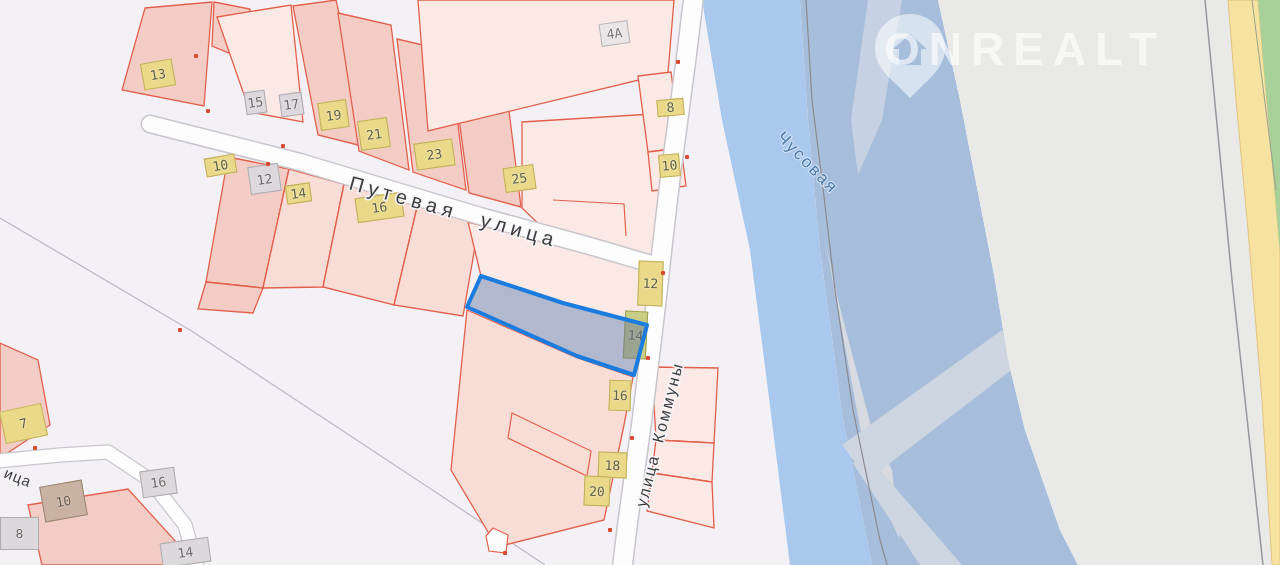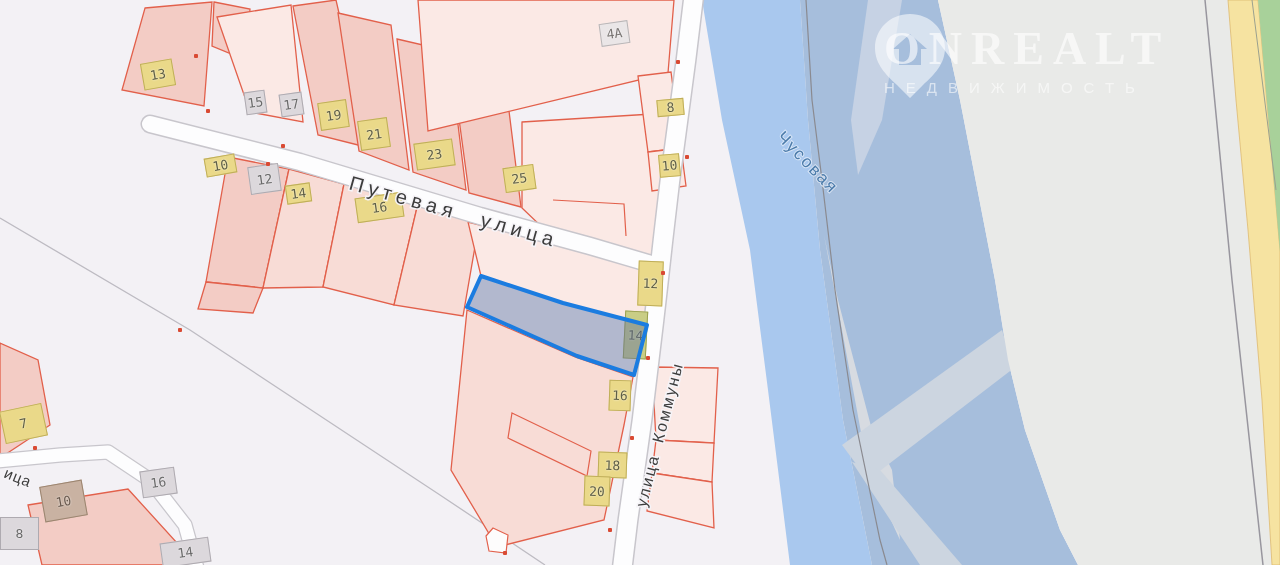--- a/index.html
+++ b/index.html
@@ -27,21 +27,21 @@
   .dot{position:absolute;width:4px;height:4px;border-radius:1px;background:#d94a33;}
   .street-label{font-family:"Liberation Sans",sans-serif;font-size:20px;fill:#3d3d3d;
                 letter-spacing:5px;word-spacing:14px;paint-order:stroke;stroke:#f6f4f8;stroke-width:3px;}
   .street-label.small{font-size:16px;letter-spacing:2px;word-spacing:6px;}
   .street-label.tiny{font-size:15px;letter-spacing:1px;}
   .river-label{font-family:"Liberation Sans",sans-serif;font-size:17px;fill:#4c7cab;letter-spacing:2px;
                paint-order:stroke;stroke:rgba(240,245,252,.65);stroke-width:2px;}
   #wm-pin{width:84px;height:96px;flex:0 0 auto;}
   #wm-text{margin-left:16px;margin-top:10px;}
   #wm-brand{font-size:46px;font-weight:bold;letter-spacing:9px;color:rgba(255,255,255,.62);
-            font-family:Liberation Serif, serif;white-space:nowrap;text-align:center;}
+            font-family:Liberation Sans, sans-serif;white-space:nowrap;text-align:center;}
   #wm-tagline{font-size:15px;letter-spacing:11px;color:rgba(255,255,255,.58);margin-top:4px;
               font-family:"Liberation Sans",sans-serif;white-space:nowrap;}
 </style>
 </head>
 <body>
 
 <div id="map">
 
   <svg id="base-layer" class="layer" width="1280" height="565" viewBox="0 0 1280 565">
 
@@ -195,16 +195,15 @@
     <text class="river-label" transform="translate(776,138) rotate(45.5)">Чусовая</text>
   </svg>
 
   <div id="watermark">
     <svg id="wm-pin" viewBox="0 0 76 96">
       <path fill="rgba(255,255,255,0.55)" fill-rule="evenodd" d="M38,2 C18,2 3,17 3,36 c0,16 11,27 22,37 l13,13 l13,-13 c11,-10 22,-21 22,-37 C73,17 58,2 38,2 Z
            M38,22 l-17,15 h6 v16 h22 v-16 h6 Z"></path>
     </svg>
     <div id="wm-text">
       <div id="wm-brand">ONREALT</div>
-      <div id="wm-tagline">НЕДВИЖИМОСТЬ</div>
     </div>
   </div>
 </div>
 
 </body></html>

